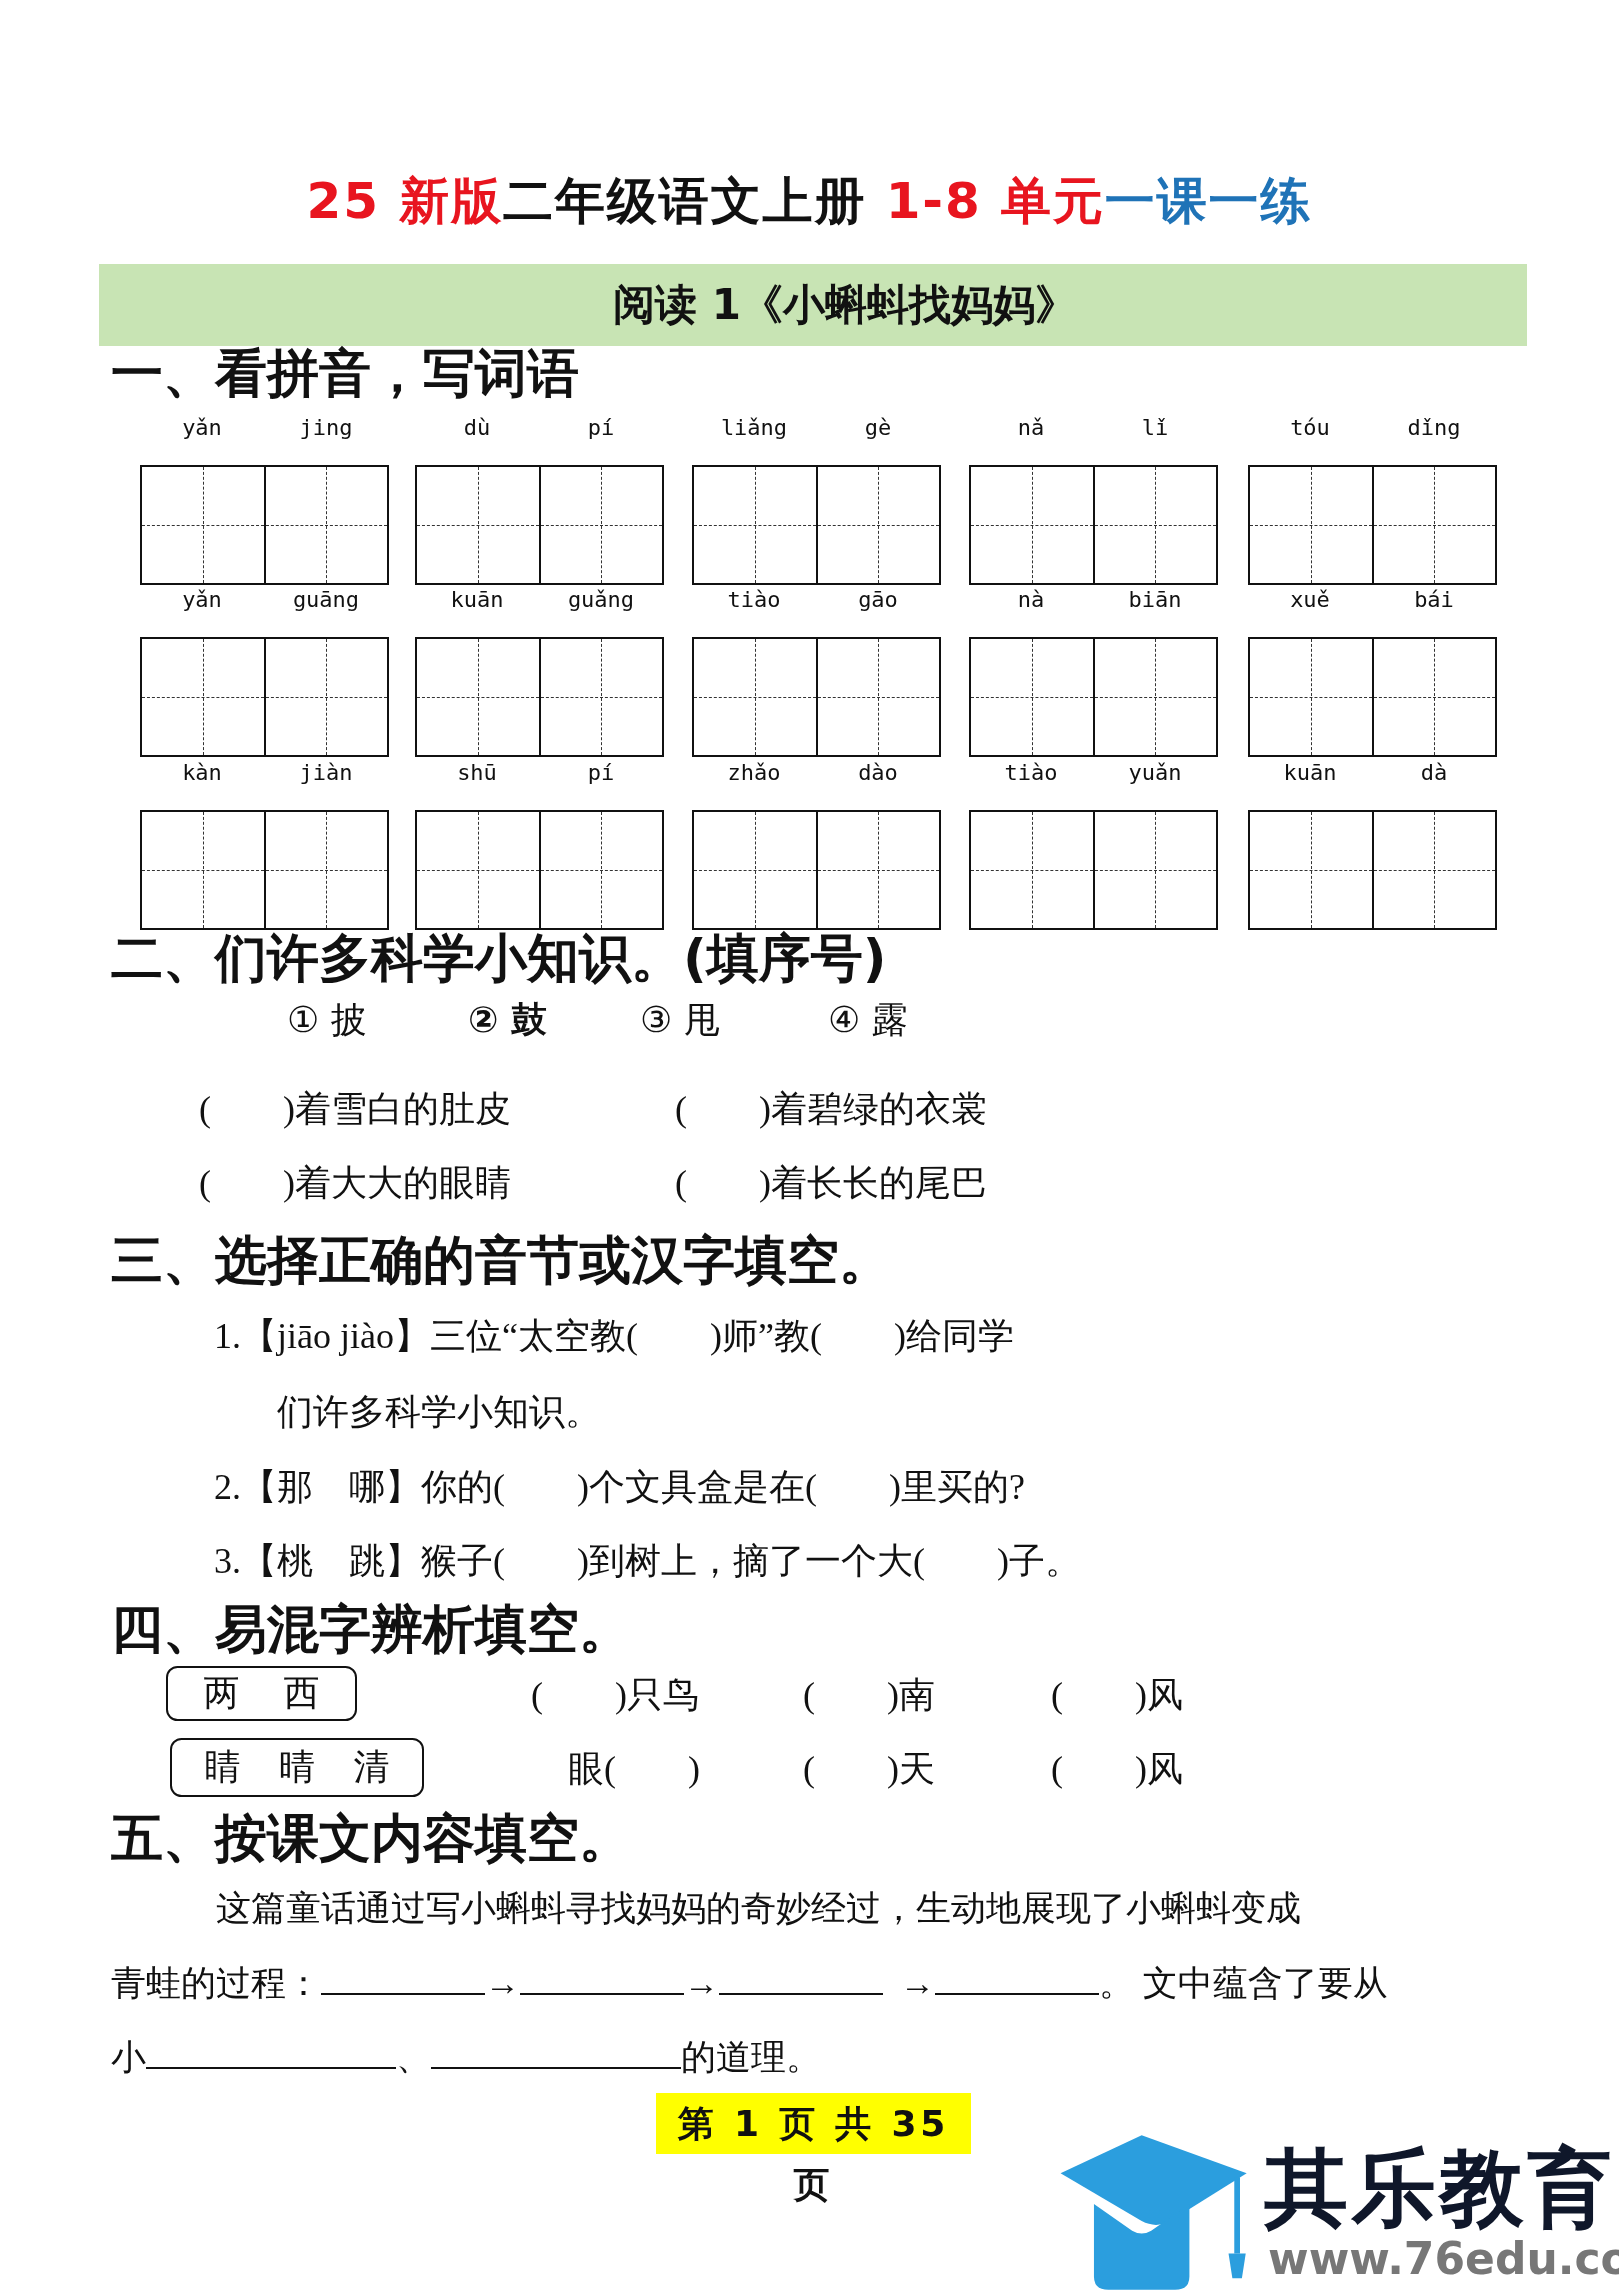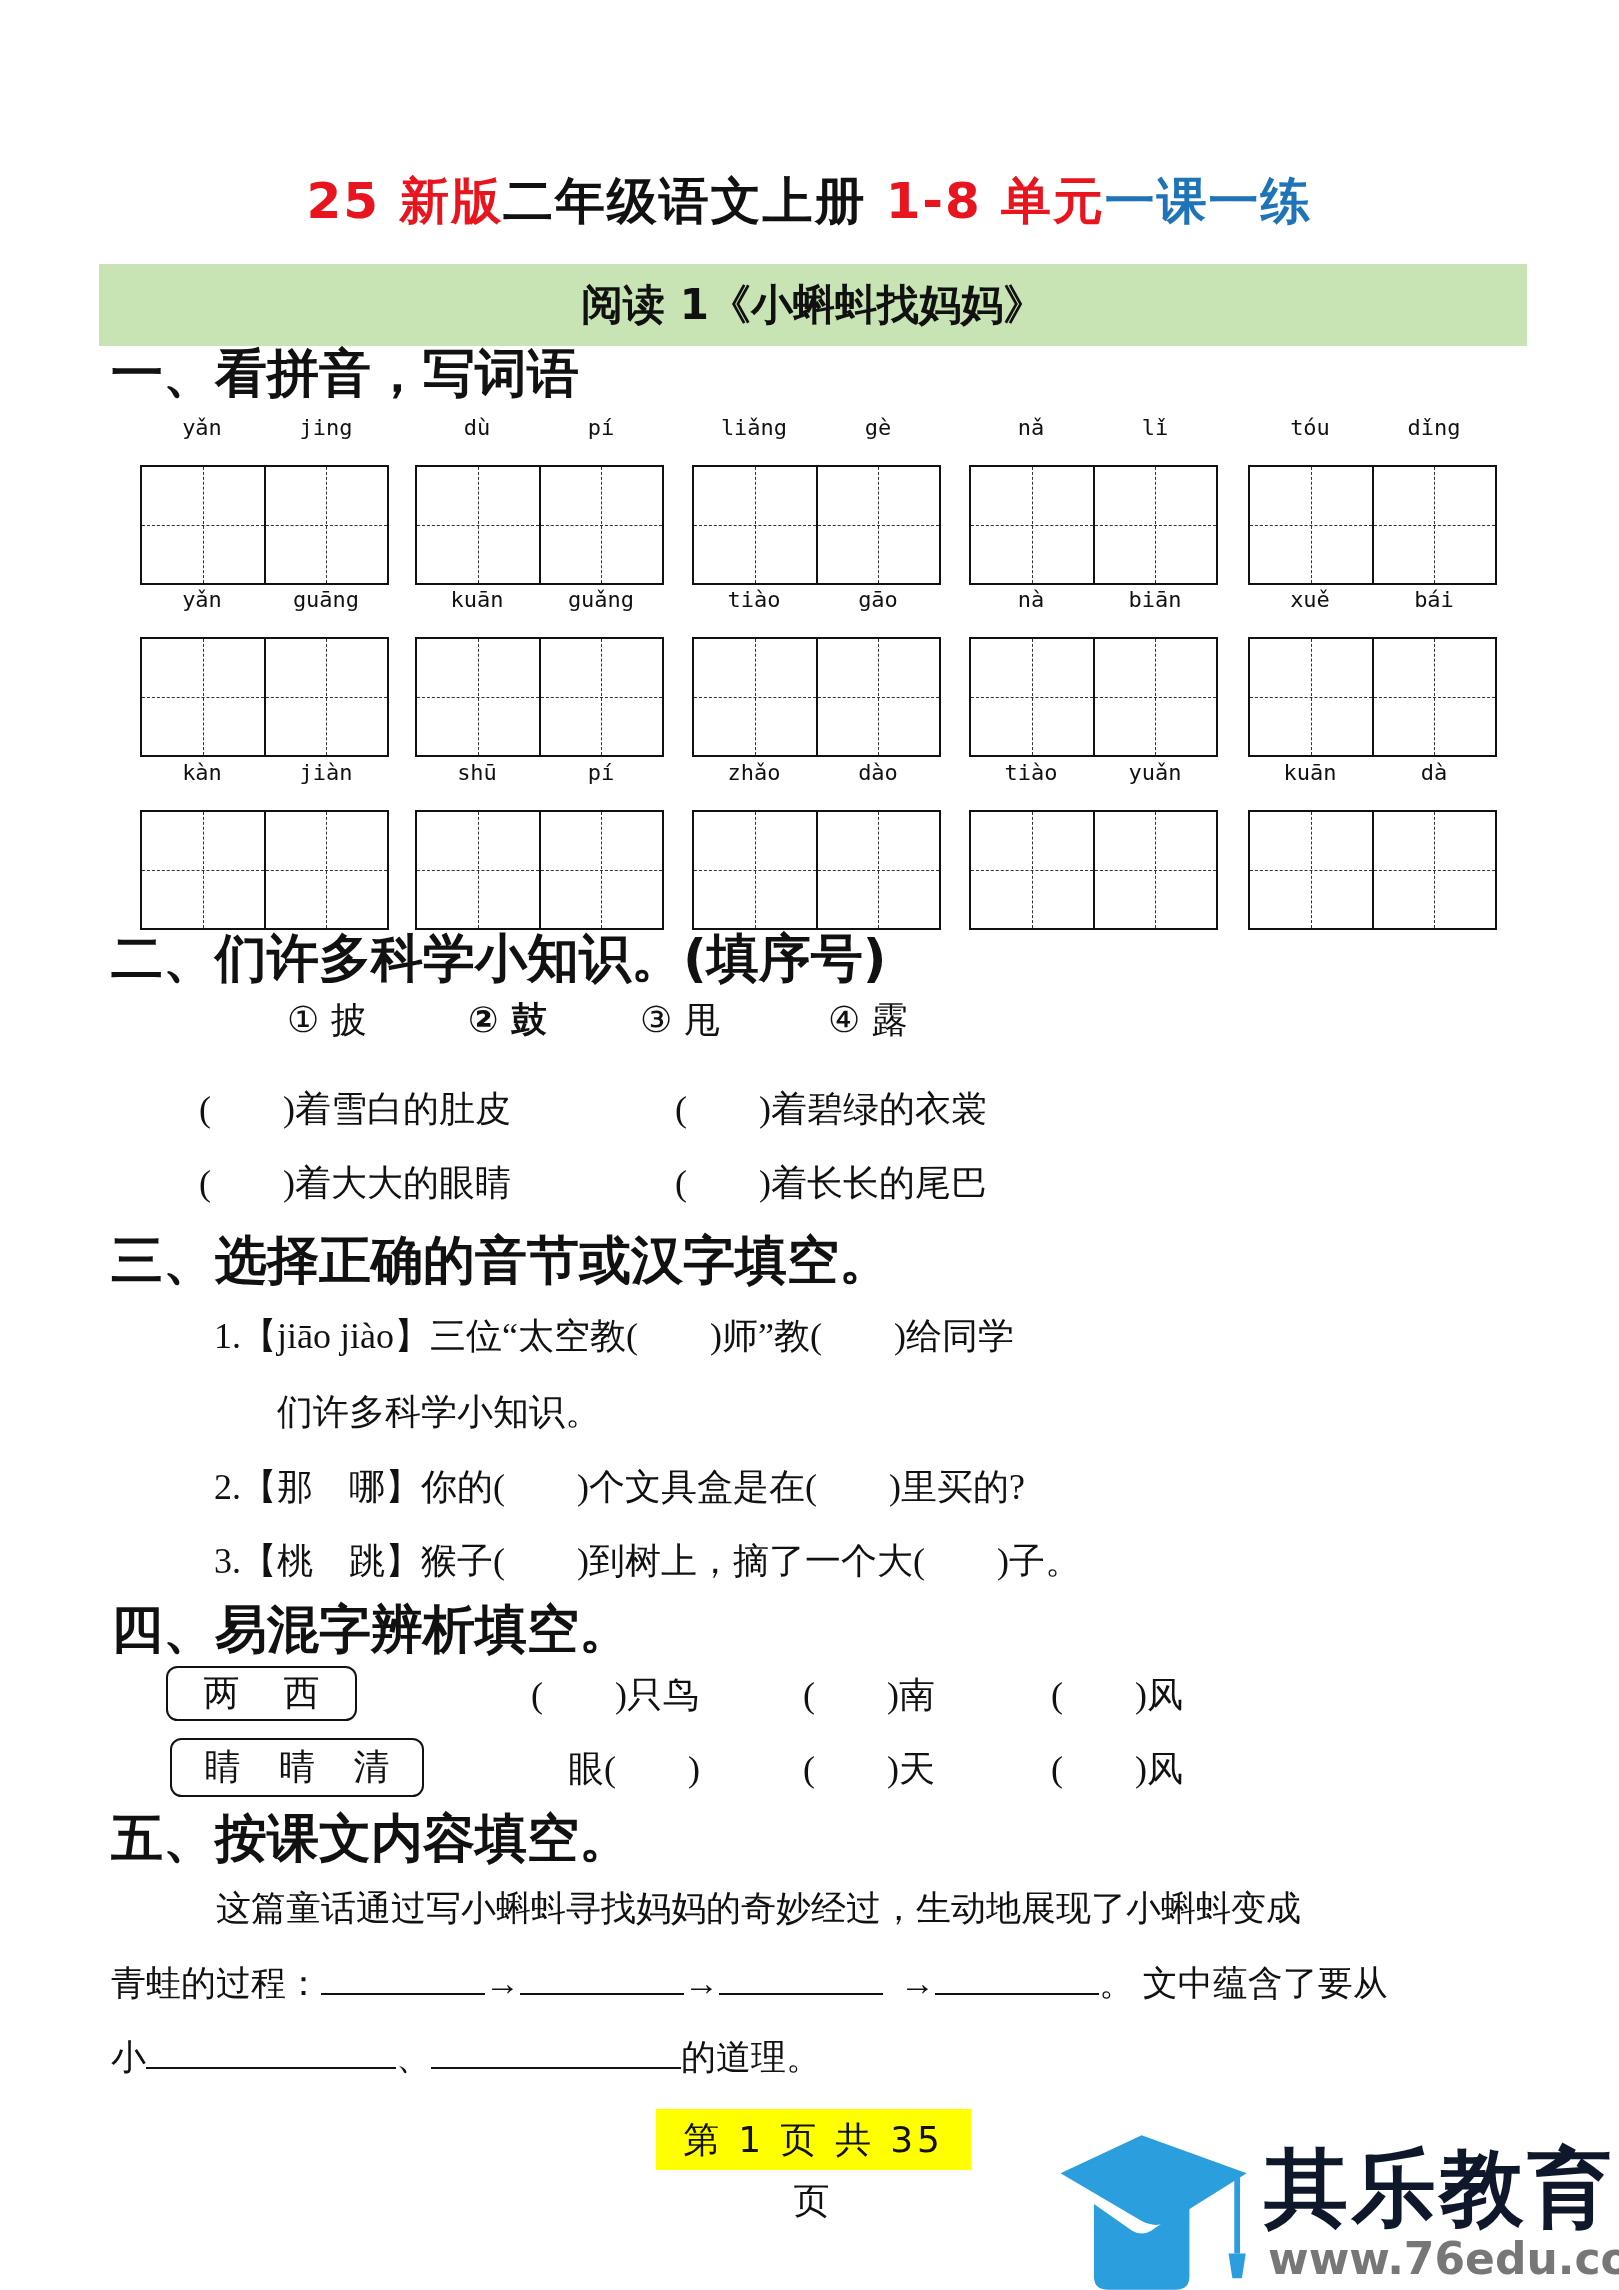--- a/index.html
+++ b/index.html
@@ -9,21 +9,21 @@
 
   
   .main-title { left:0; top:153px; width:1619px; text-align:center; font-size:50px; font-weight:bold;
                 font-family:"DejaVu Sans", "Liberation Sans", sans-serif; letter-spacing:1.9px; line-height:96px; white-space:nowrap; }
   .main-title .red { color:#e8151f; }
   .main-title .black { color:#111; }
   .main-title .blue { color:#1f73b7; }
 
   .subtitle-bar { left:99px; top:264px; width:1428px; height:82px; background:#c8e4b4; }
   .subtitle { width:100%; text-align:center; line-height:82px; font-size:42px; font-weight:bold;
-              font-family:"DejaVu Sans", "Liberation Sans", sans-serif; }
+              font-family:"DejaVu Sans", "Liberation Sans", sans-serif;padding-left:32px; }
 
   .section-heading { font-size:52px; font-weight:bold; font-family:"DejaVu Sans","Liberation Sans",sans-serif; white-space:nowrap; line-height:54px; }
 
   
   .pinyin-item { position:absolute; width:249px; }
   .pinyin-label { position:absolute; top:0; left:0; width:249px; height:48px; font-family:"DejaVu Sans Mono","Liberation Mono",monospace; font-size:22px; }
   .pinyin-label span { position:absolute; top:0; text-align:center; width:124px; }
   .pinyin-label span.s1 { left:0; }
   .pinyin-label span.s2 { left:124px; }
   .tianzi { position:absolute; top:50px; left:0; width:245px; height:116px; border:2.4px solid #111; display:flex; }
@@ -34,21 +34,21 @@
 
   .body-text { font-size:36px; font-family:Liberation Serif, serif; white-space:nowrap; line-height:48px; }
   .option { position:absolute; font-size:36px; font-family:"DejaVu Sans","Liberation Sans",sans-serif; white-space:nowrap; }
 
   .char-box { position:absolute; border:2.9px solid #111; border-radius:11.5px; font-size:36px;
               font-family:"DejaVu Sans","Liberation Sans",sans-serif; display:flex; align-items:center; justify-content:space-around; padding:0 13.4px; box-sizing:border-box; }
 
   .underline-blank { display:inline-block; border-bottom:2.4px solid #111; height:32.5px; vertical-align:baseline; }
 
   .page-indicator { left:656px; top:2093px; width:315px; height:61px; background:#ffff00; text-align:center;
-                    font-size:36px; font-weight:normal; line-height:61px; font-family:"DejaVu Sans","Liberation Sans",sans-serif; letter-spacing:3.8px;margin-top:16px; }
+                    font-size:36px; font-weight:bold; line-height:61px; font-family:"DejaVu Sans","Liberation Sans",sans-serif; letter-spacing:3.8px; }
 
   .logo-text { font-family:"DejaVu Sans","Liberation Sans",sans-serif; font-weight:bold; }
 </style>
 </head>
 <body>
 
 <div class="abs main-title">
   <span class="red">25 新版</span><span class="black">二年级语文上册 </span><span class="red">1-8 单元</span><span class="blue">一课一练</span>
 </div>
 

